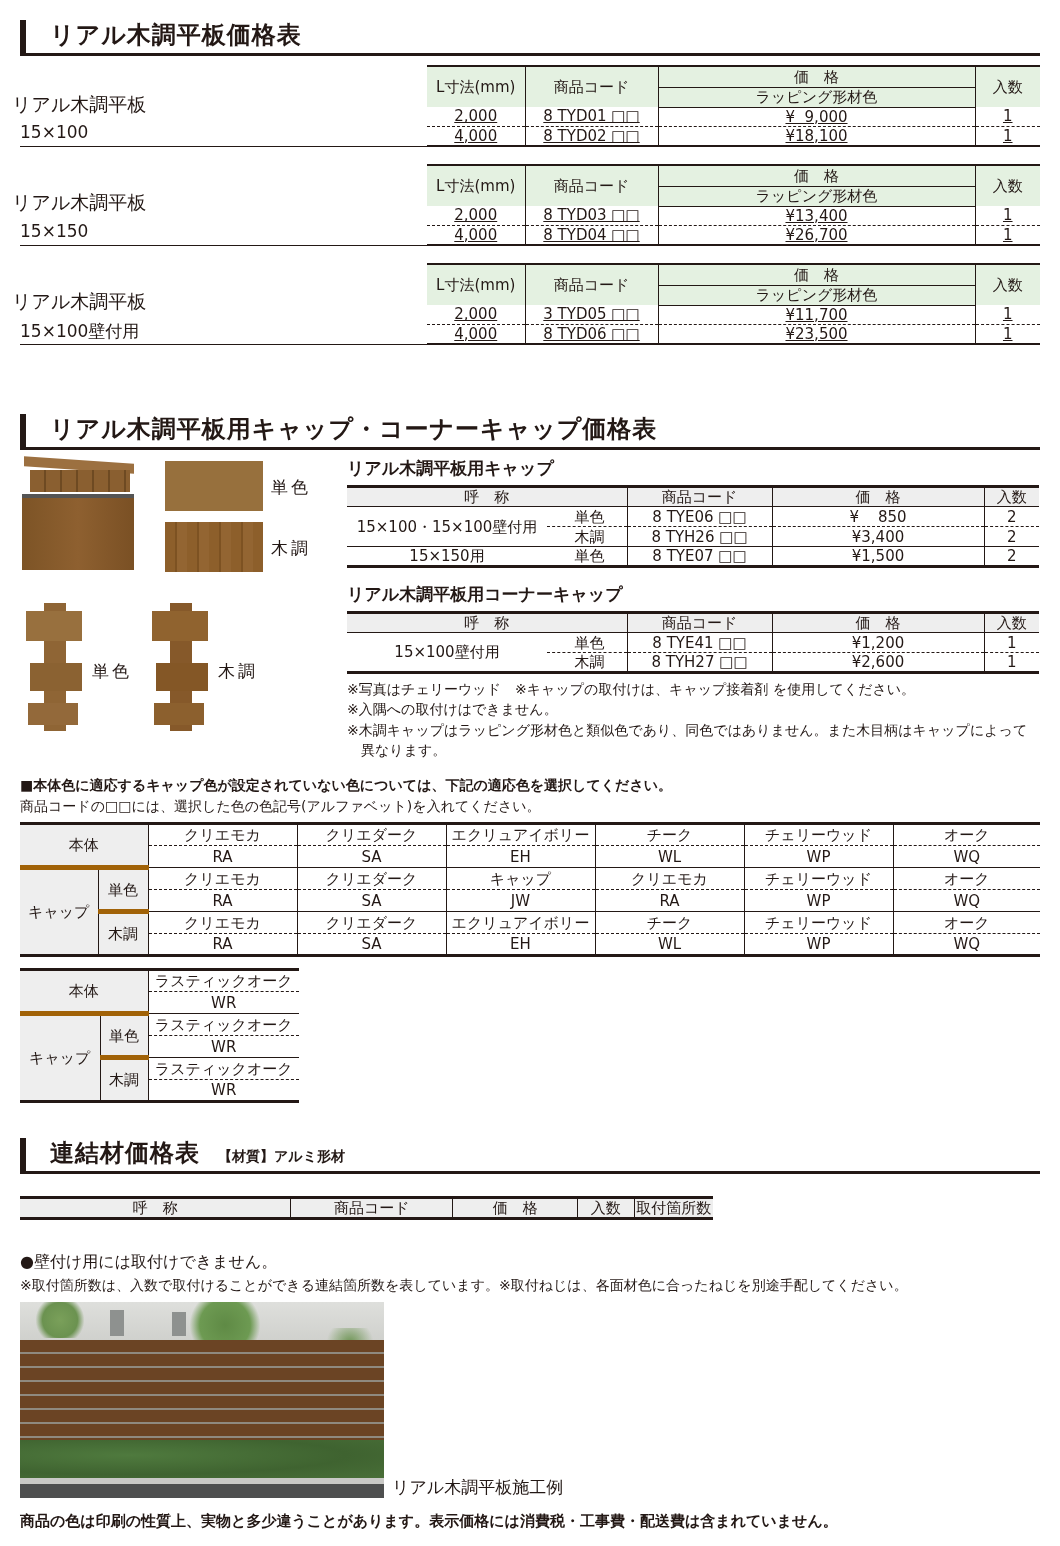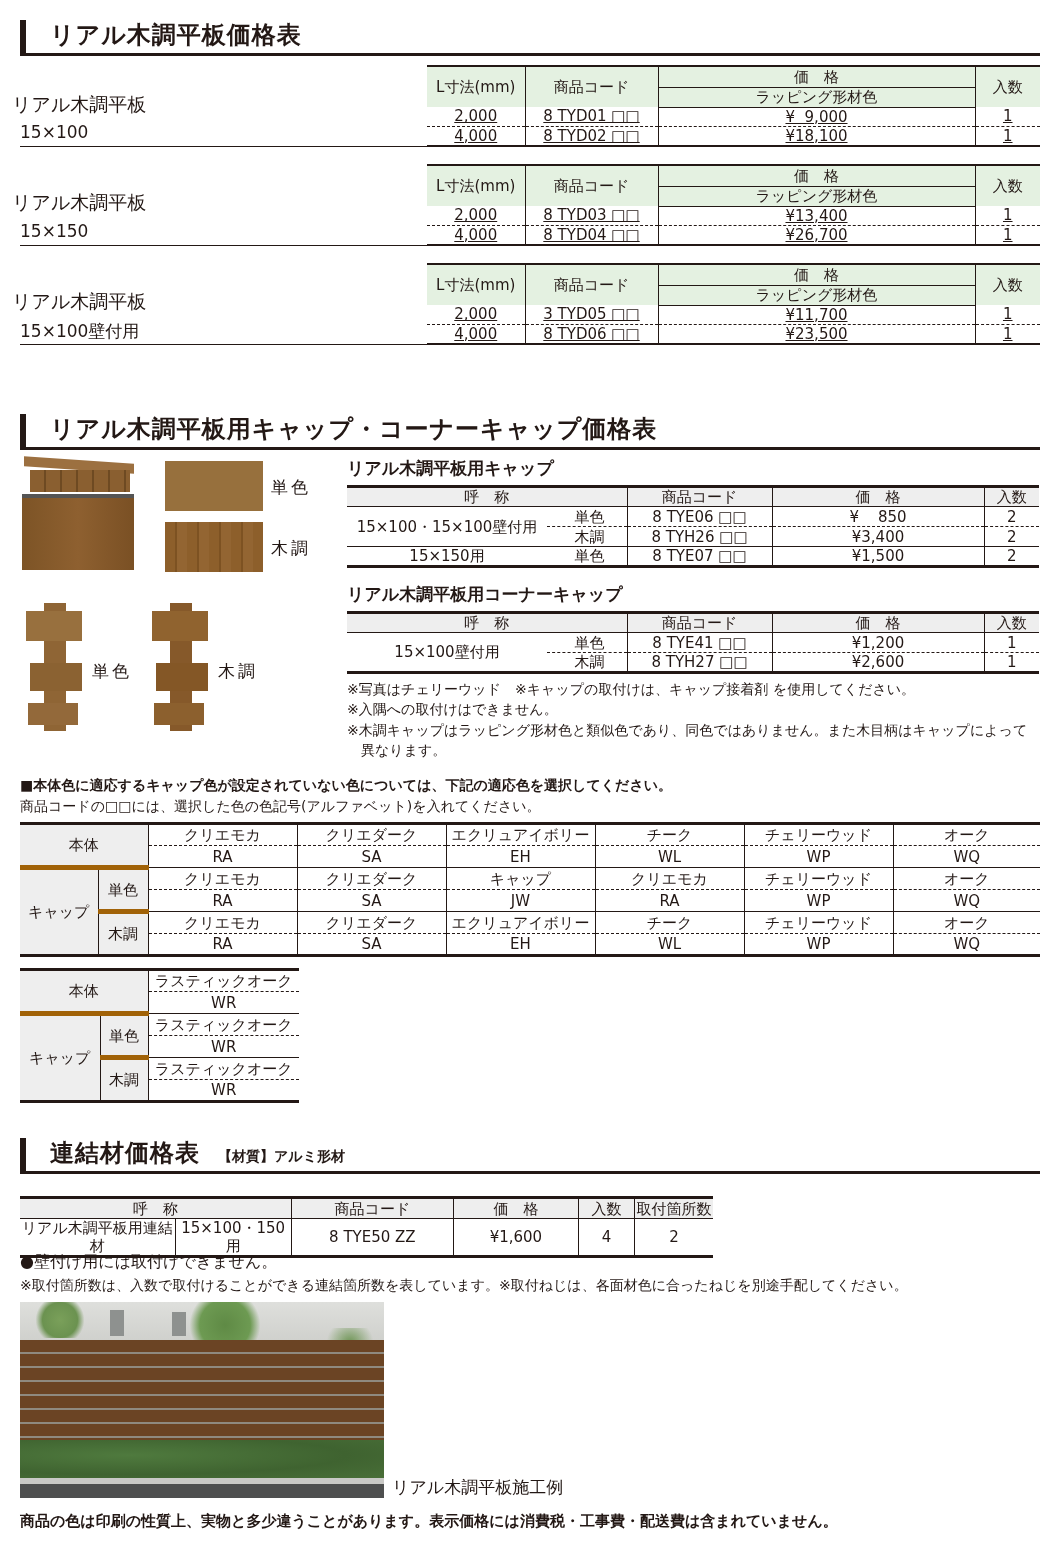--- a/index.html
+++ b/index.html
@@ -393,28 +393,20 @@
       <col style="width:81px">
     </colgroup>
   <tbody>
       <tr style="height:21px">
     <th colspan="2">呼　称</th>
     <th>商品コード</th>
     <th>価　格</th>
     <th>入数</th>
     <th>取付箇所数</th>
       </tr>
-  <tr style="height:22px">
-    <td class="nl">リアル木調平板用連結材</td>
-    <td>15×100・150用</td>
-    <td>8 TYE50 ZZ</td>
-    <td>¥1,600</td>
-    <td>4</td>
-    <td>2</td>
-      </tr>
 </tbody>
   </table>
 
 <div class="abs" style="left:20px;top:1252px;font-size:16px;">●壁付け用には取付けできません。</div>
 <div class="abs" style="left:20px;top:1277px;font-size:14px;white-space:nowrap;">※取付箇所数は、入数で取付けることができる連結箇所数を表しています。※取付ねじは、各面材色に合ったねじを別途手配してください。</div>
 
 <div class="abs" style="left:20px;top:1302px;width:364px;height:196px;overflow:hidden;background:#e6e6e4;">
   <div style="position:absolute;left:0;top:0;width:364px;height:40px;background:linear-gradient(180deg,#dedfdc,#cfd0cc);"></div>
   <div style="position:absolute;left:90px;top:8px;width:14px;height:26px;background:#8e918f;"></div>
   <div style="position:absolute;left:152px;top:10px;width:14px;height:24px;background:#8e918f;"></div>

